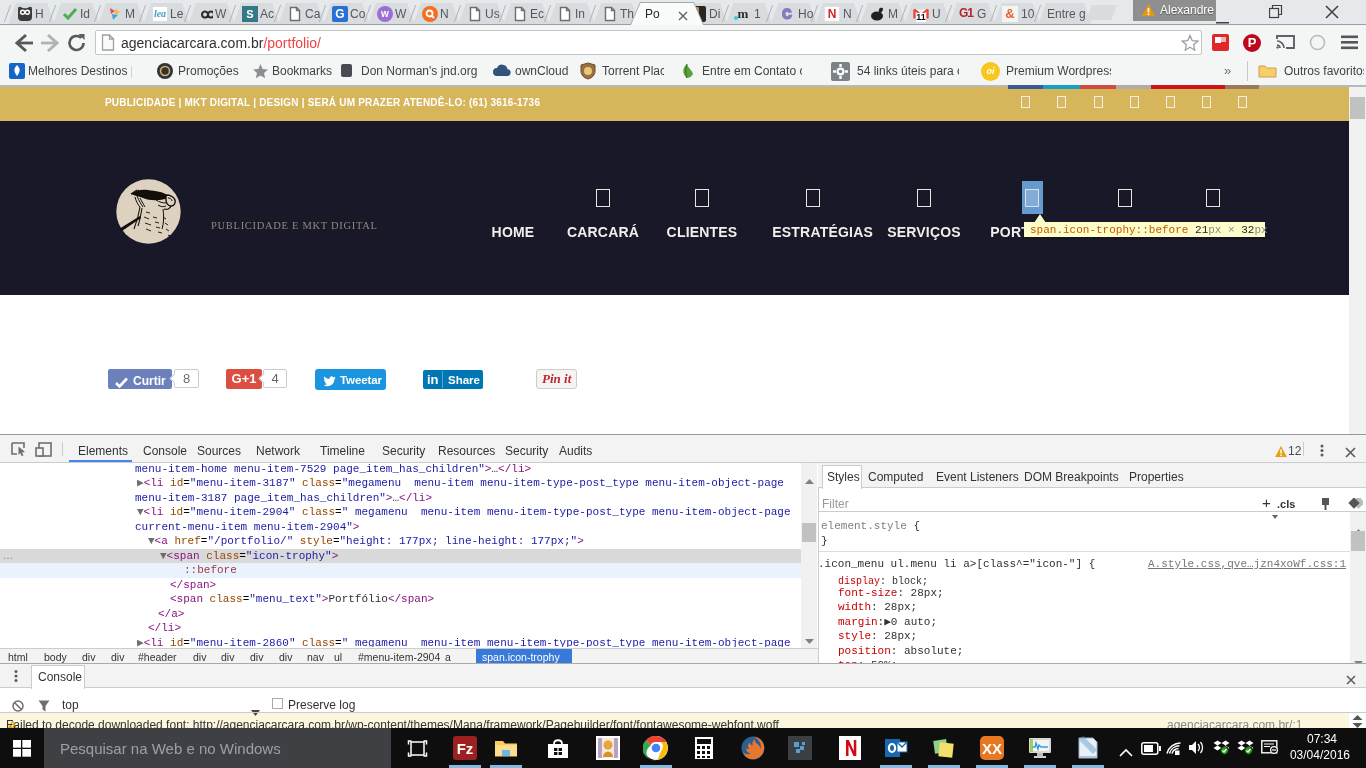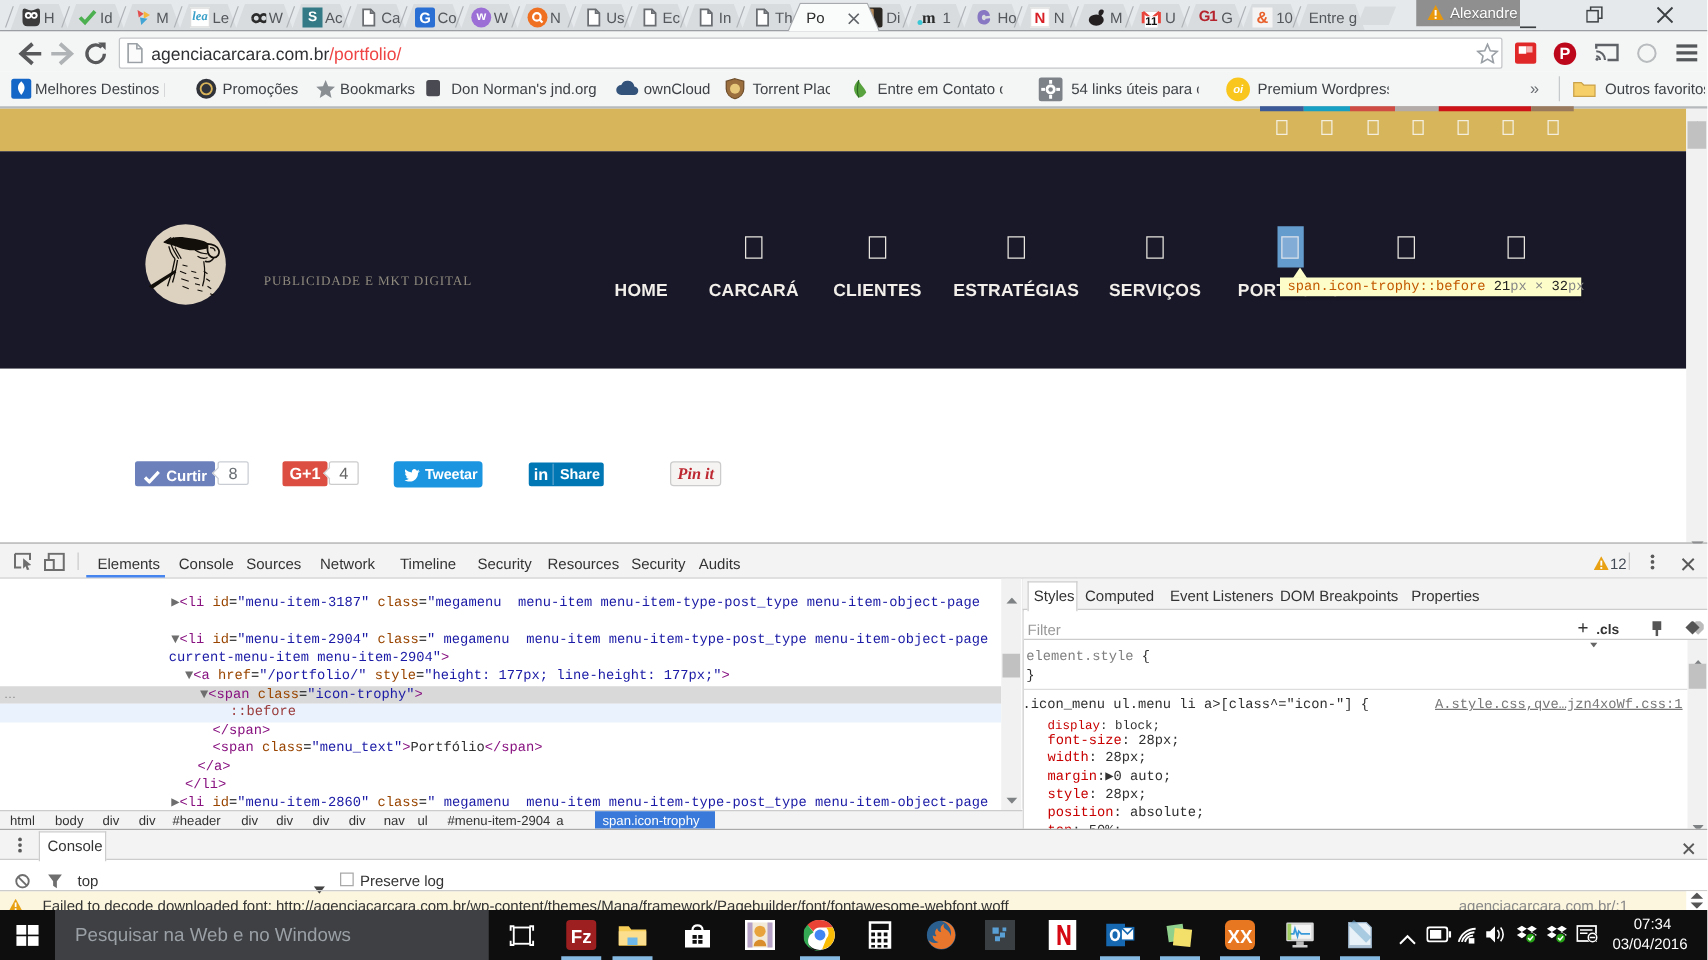--- a/index.html
+++ b/index.html
@@ -248,20 +248,21 @@
 <div class="a" style="left:857px;top:64px;width:102px;height:15px;overflow:hidden;font-size:12px;color:#3f4347;white-space:nowrap">54 links úteis para oti</div>
 <div class="a" style="left:981px;top:62px;width:19px;height:19px;background:#f8c61c;border-radius:10px;color:#fff;font-weight:bold;font-style:italic;font-size:9px;line-height:19px;text-align:center">oi</div>
 <div class="a" style="left:1006px;top:64px;width:105px;height:15px;overflow:hidden;font-size:12px;color:#3f4347;white-space:nowrap">Premium Wordpress T</div>
 <div class="a" style="left:1224px;top:63px;font-size:13px;color:#6a6e72">»</div>
 <div class="a" style="left:1247px;top:61px;width:1px;height:20px;background:#c7cacc"></div>
 <div class="a" style="left:1258px;top:63px"><svg width="19" height="15">
         <path d="M1 3 h6 l2 2 h9 v9 h-17 z" fill="#f6cf68" stroke="#caa24a" stroke-width="1"></path>
       </svg></div>
 <div class="a" style="left:1284px;top:64px;width:80px;height:15px;overflow:hidden;font-size:12px;color:#3f4347;white-space:nowrap">Outros favoritos</div>
 <div class="a" style="left:0;top:87px;width:1349px;height:34px;background:#d6b55b"></div>
+<div class="a" style="left:105px;top:97px;font-size:10px;font-weight:bold;color:#fff;letter-spacing:0.2px">PUBLICIDADE | MKT DIGITAL | DESIGN | SERÁ UM PRAZER ATENDÊ-LO: (61) 3616-1736</div>
 <div class="a" style="left:1008px;top:85px;width:35px;height:4px;background:#3c5a97;z-index:3"></div>
 <div class="a" style="left:1043px;top:85px;width:37px;height:4px;background:#18a0c4;z-index:3"></div>
 <div class="a" style="left:1080px;top:85px;width:36px;height:4px;background:#cf4c44;z-index:3"></div>
 <div class="a" style="left:1116px;top:85px;width:35px;height:4px;background:#b3aba7;z-index:3"></div>
 <div class="a" style="left:1151px;top:85px;width:37px;height:4px;background:#cd1317;z-index:3"></div>
 <div class="a" style="left:1188px;top:85px;width:37px;height:4px;background:#cd1317;z-index:3"></div>
 <div class="a" style="left:1225px;top:85px;width:34px;height:4px;background:#9a7a5c;z-index:3"></div>
 <div class="a" style="left:1020.5px;top:96px;width:9px;height:12px;border:1.2px solid #f3eede;background:rgba(255,255,200,0.06)"></div>
 <div class="a" style="left:1057.0px;top:96px;width:9px;height:12px;border:1.2px solid #f3eede;background:rgba(255,255,200,0.06)"></div>
 <div class="a" style="left:1093.5px;top:96px;width:9px;height:12px;border:1.2px solid #f3eede;background:rgba(255,255,200,0.06)"></div>
@@ -281,21 +282,21 @@
 <path d="M40 21 C43 23 47 24 50 24 M42 26 C45 28 48 28 50 27" stroke="#120e0a" stroke-width="1" fill="none"></path>
 <path d="M3 50 L24 37 L25 39 L6 52 Z" fill="#120e0a"></path>
 <path d="M24 28 C23 34 21 42 18 50 M26 29 C25 35 24 41 22 47" stroke="#120e0a" stroke-width="1.1" fill="none"></path>
 <path d="M30 33 l4 1 m-6 4 l5 2 m-4 4 l6 2 m-5 4 l5 2 m2 -14 l4 1 m-2 4 l4 1 m-3 4 l4 1 m-2 4 l4 1 m1 -16 l3 2 m-1 4 l3 2 m-2 4 l3 2 m-1 4 l3 1" stroke="#120e0a" stroke-width="0.9"></path>
 <path d="M47 30 C48 36 48 44 46 50" stroke="#120e0a" stroke-width="1" fill="none"></path>
 </svg></div>
 <div class="a" style="left:211px;top:220px;width:160px;font-family:'Liberation Serif',serif;font-size:10.5px;color:#8f897d;letter-spacing:0.7px;white-space:nowrap">PUBLICIDADE E MKT DIGITAL</div>
 <div class="a" style="left:453px;top:224px;width:120px;text-align:center;font-size:14px;font-weight:bold;color:#f2eee9;letter-spacing:0.2px">HOME</div>
 <div class="a" style="left:543px;top:224px;width:120px;text-align:center;font-size:14px;font-weight:bold;color:#f2eee9;letter-spacing:0.2px">CARCARÁ</div>
 <div class="a" style="left:642px;top:224px;width:120px;text-align:center;font-size:14px;font-weight:bold;color:#f2eee9;letter-spacing:0.2px">CLIENTES</div>
-<div class="a" style="left:753px;top:224px;width:120px;text-align:center;font-size:14px;font-weight:bold;color:#f2eee9;letter-spacing:0.2px">ESTRATÉGIAS</div>
+<div class="a" style="left:753px;top:224px;width:120px;text-align:right;font-size:14px;font-weight:bold;color:#f2eee9;letter-spacing:0.2px">ESTRATÉGIAS</div>
 <div class="a" style="left:864px;top:224px;width:120px;text-align:center;font-size:14px;font-weight:bold;color:#f2eee9;letter-spacing:0.2px">SERVIÇOS</div>
 <div class="a" style="left:972px;top:224px;width:120px;text-align:center;font-size:14px;font-weight:bold;color:#f2eee9;letter-spacing:0.2px">PORTFÓLIO</div>
 <div class="a" style="left:596px;top:189px;width:14px;height:18px;border:1.5px solid #e9e5df"></div>
 <div class="a" style="left:695px;top:189px;width:14px;height:18px;border:1.5px solid #e9e5df"></div>
 <div class="a" style="left:806px;top:189px;width:14px;height:18px;border:1.5px solid #e9e5df"></div>
 <div class="a" style="left:917px;top:189px;width:14px;height:18px;border:1.5px solid #e9e5df"></div>
 <div class="a" style="left:1118px;top:189px;width:14px;height:18px;border:1.5px solid #e9e5df"></div>
 <div class="a" style="left:1206px;top:189px;width:14px;height:18px;border:1.5px solid #e9e5df"></div>
 <div class="a" style="left:1022px;top:181px;width:21px;height:33px;background:#649ccd;z-index:4"></div>
 <div class="a" style="left:1025px;top:189px;width:14px;height:18px;border:1.5px solid #d9e2ec;background:#82abd5;z-index:5"></div>
@@ -362,21 +363,23 @@
 <div class="a" style="left:1303px;top:442px;width:1px;height:14px;background:#ccc"></div>
 <div class="a" style="left:1320px;top:443px"><svg width="4" height="13">
         <circle cx="2" cy="2" r="1.5" fill="#5a5a5a"></circle>
         <circle cx="2" cy="6.5" r="1.5" fill="#5a5a5a"></circle>
         <circle cx="2" cy="11" r="1.5" fill="#5a5a5a"></circle>
       </svg></div>
 <div class="a" style="left:1345px;top:444px"><svg width="11" height="11">
         <path d="M1 1 L10 10 M10 1 L1 10" stroke="#5a5a5a" stroke-width="1.6"></path>
       </svg></div>
 <div class="a" style="left:0;top:463px;width:818px;height:185px;background:#fff;overflow:hidden"></div>
+<div class="a mono" style="left:135px;top:461.5px;height:15px;font-size:11px;line-height:14.5px;white-space:pre;z-index:2"><span style="color:#1a1aa6">menu-item-home menu-item-7529 page_item_has_children"</span><span style="color:#881280">&gt;</span><span style="color:#303030">…</span><span style="color:#881280">&lt;/li&gt;</span></div>
 <div class="a mono" style="left:137px;top:476px;height:15px;font-size:11px;line-height:14.5px;white-space:pre;z-index:2"><span style="color:#6e6e6e">▶</span><span style="color:#881280">&lt;li</span><span style="color:#994500"> id</span>=<span style="color:#1a1aa6">"menu-item-3187"</span><span style="color:#994500"> class</span>=<span style="color:#1a1aa6">"megamenu  menu-item menu-item-type-post_type menu-item-object-page</span></div>
+<div class="a mono" style="left:135px;top:490.5px;height:15px;font-size:11px;line-height:14.5px;white-space:pre;z-index:2"><span style="color:#1a1aa6">menu-item-3187 page_item_has_children"</span><span style="color:#881280">&gt;</span><span style="color:#303030">…</span><span style="color:#881280">&lt;/li&gt;</span></div>
 <div class="a mono" style="left:137px;top:505px;height:15px;font-size:11px;line-height:14.5px;white-space:pre;z-index:2"><span style="color:#6e6e6e">▼</span><span style="color:#881280">&lt;li</span><span style="color:#994500"> id</span>=<span style="color:#1a1aa6">"menu-item-2904"</span><span style="color:#994500"> class</span>=<span style="color:#1a1aa6">" megamenu  menu-item menu-item-type-post_type menu-item-object-page</span></div>
 <div class="a mono" style="left:135px;top:519.5px;height:15px;font-size:11px;line-height:14.5px;white-space:pre;z-index:2"><span style="color:#1a1aa6">current-menu-item menu-item-2904"</span><span style="color:#881280">&gt;</span></div>
 <div class="a mono" style="left:148px;top:534px;height:15px;font-size:11px;line-height:14.5px;white-space:pre;z-index:2"><span style="color:#6e6e6e">▼</span><span style="color:#881280">&lt;a</span><span style="color:#994500"> href</span>=<span style="color:#1a1aa6">"/portfolio/"</span><span style="color:#994500"> style</span>=<span style="color:#1a1aa6">"height: 177px; line-height: 177px;"</span><span style="color:#881280">&gt;</span></div>
 <div class="a" style="left:0;top:548.5px;width:801px;height:14.5px;background:#d9d9d9;z-index:1"></div>
 <div class="a" style="left:3px;top:548.5px;color:#888;font-size:10px;line-height:14px;z-index:2">…</div>
 <div class="a mono" style="left:160px;top:548.5px;height:15px;font-size:11px;line-height:14.5px;white-space:pre;z-index:2"><span style="color:#6e6e6e">▼</span><span style="color:#881280">&lt;span</span><span style="color:#994500"> class</span>=<span style="color:#1a1aa6">"icon-trophy"</span><span style="color:#881280">&gt;</span></div>
 <div class="a" style="left:0;top:563px;width:801px;height:14.5px;background:#eaf3fd;z-index:1"></div>
 <div class="a mono" style="left:184px;top:563px;height:15px;font-size:11px;line-height:14.5px;white-space:pre;z-index:2"><span style="color:#9a3b3b">::before</span></div>
 <div class="a mono" style="left:170px;top:577.5px;height:15px;font-size:11px;line-height:14.5px;white-space:pre;z-index:2"><span style="color:#881280">&lt;/span&gt;</span></div>
 <div class="a mono" style="left:170px;top:592px;height:15px;font-size:11px;line-height:14.5px;white-space:pre;z-index:2"><span style="color:#881280">&lt;span</span><span style="color:#994500"> class</span>=<span style="color:#1a1aa6">"menu_text"</span><span style="color:#881280">&gt;</span><span style="color:#303030">Portfólio</span><span style="color:#881280">&lt;/span&gt;</span></div>
@@ -476,21 +479,21 @@
       </svg></div>
 <div class="a" style="left:272px;top:698px;width:11px;height:11px;background:#fff;border:1px solid #a9a9a9;z-index:7"></div>
 <div class="a" style="left:288px;top:698px;font-size:12px;color:#333;z-index:7">Preserve log</div>
 <div class="a" style="left:0;top:712px;width:1366px;height:1px;background:#ccc;z-index:7"></div>
 <div class="a" style="left:0;top:713px;width:1366px;height:15px;background:#fcf6df;z-index:6"></div>
 <div class="a" style="left:7px;top:716px;z-index:7"><svg width="11" height="10">
         <path d="M5.5 0 L11 10 L0 10 Z" fill="#e8a112"></path>
         <rect x="4.8" y="3" width="1.4" height="3.6" fill="#fff"></rect>
         <rect x="4.8" y="7.6" width="1.4" height="1.4" fill="#fff"></rect>
       </svg></div>
-<div class="a" style="left:34px;top:718px;font-size:12px;color:#333;z-index:7;white-space:nowrap">Failed to decode downloaded font: <span style="text-decoration:underline">http://agenciacarcara.com.br/wp-content/themes/Mana/framework/Pagebuilder/font/fontawesome-webfont.woff</span></div>
+<div class="a" style="left:6px;top:718px;font-size:12px;color:#333;z-index:7;white-space:nowrap">Failed to decode downloaded font: <span style="text-decoration:underline">http://agenciacarcara.com.br/wp-content/themes/Mana/framework/Pagebuilder/font/fontawesome-webfont.woff</span></div>
 <div class="a" style="left:1167px;top:718px;font-size:12px;color:#888;text-decoration:underline;z-index:7">agenciacarcara.com.br/:1</div>
 <div class="a" style="left:1349px;top:713px;width:17px;height:15px;background:#fff;z-index:7"></div>
 <div class="a" style="left:1352px;top:714px;z-index:8"><svg width="11" height="13">
         <path d="M5.5 0 L10.5 5 L0.5 5 Z" fill="#555"></path>
         <path d="M5.5 13 L10.5 8 L0.5 8 Z" fill="#555"></path>
       </svg></div>
 <div class="a" style="left:0;top:728px;width:1366px;height:40px;background:#0e0e0e;z-index:8"></div>
 <div class="a" style="left:13px;top:740px;z-index:9"><svg width="18" height="17">
         <rect x="0" y="0" width="8" height="7.7" fill="#fff"></rect>
         <rect x="9.3" y="0" width="8.7" height="7.7" fill="#fff"></rect>

